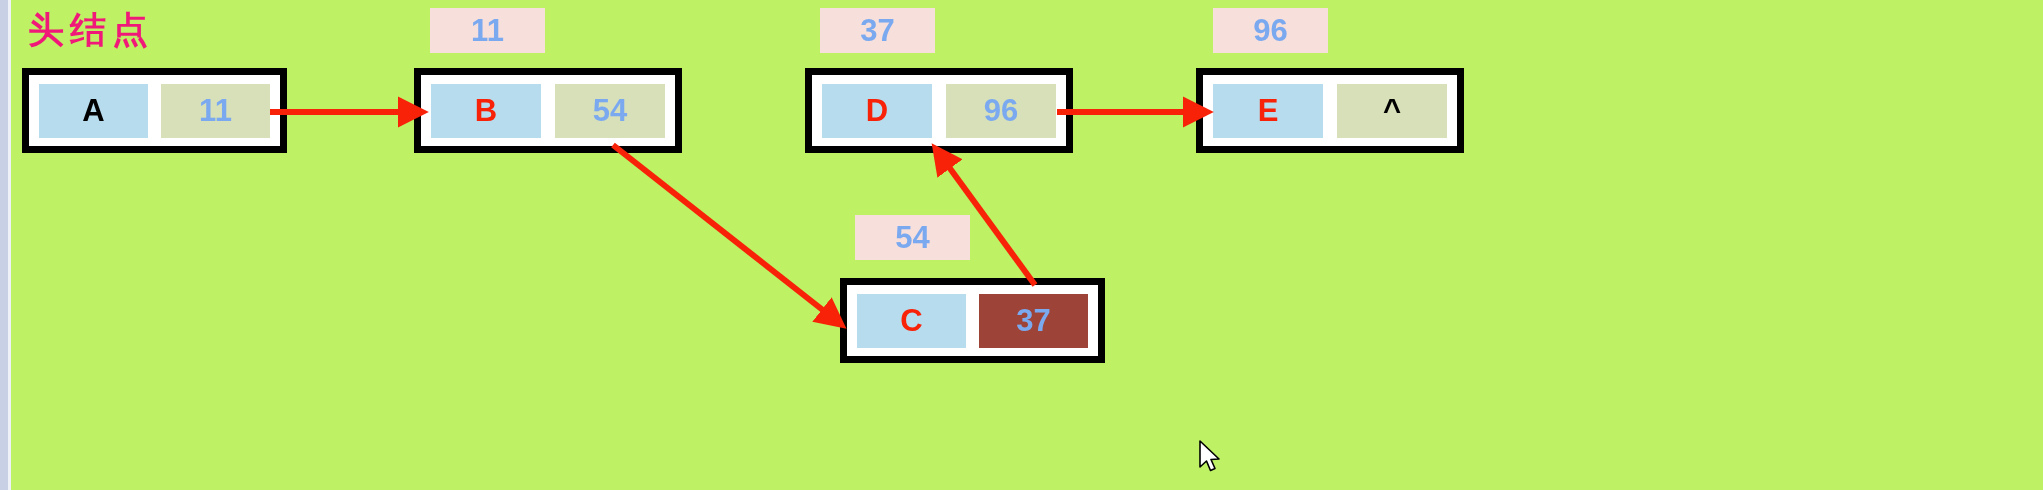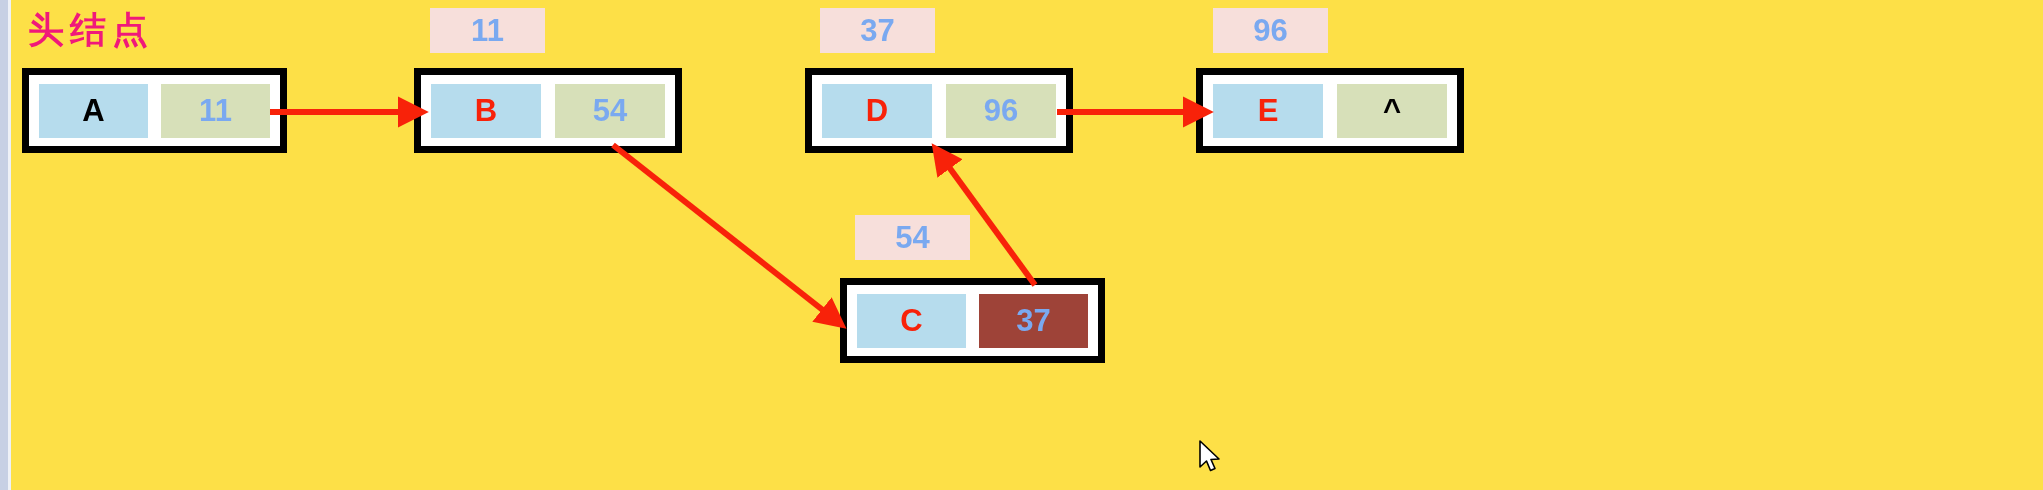--- a/index.html
+++ b/index.html
@@ -7,21 +7,21 @@
     padding: 0;
     background: #ffffff;
   }
   body {
     font-family: "Liberation Sans", sans-serif;
   }
   #canvas {
     position: relative;
     width: 2043px;
     height: 490px;
-    background: #fde047;
+    background: #bef264;
     overflow: hidden;
   }
   
   .left-strip {
     position: absolute;
     left: 0;
     top: 0;
     width: 10px;
     height: 490px;
     background: #c7d0e4;

